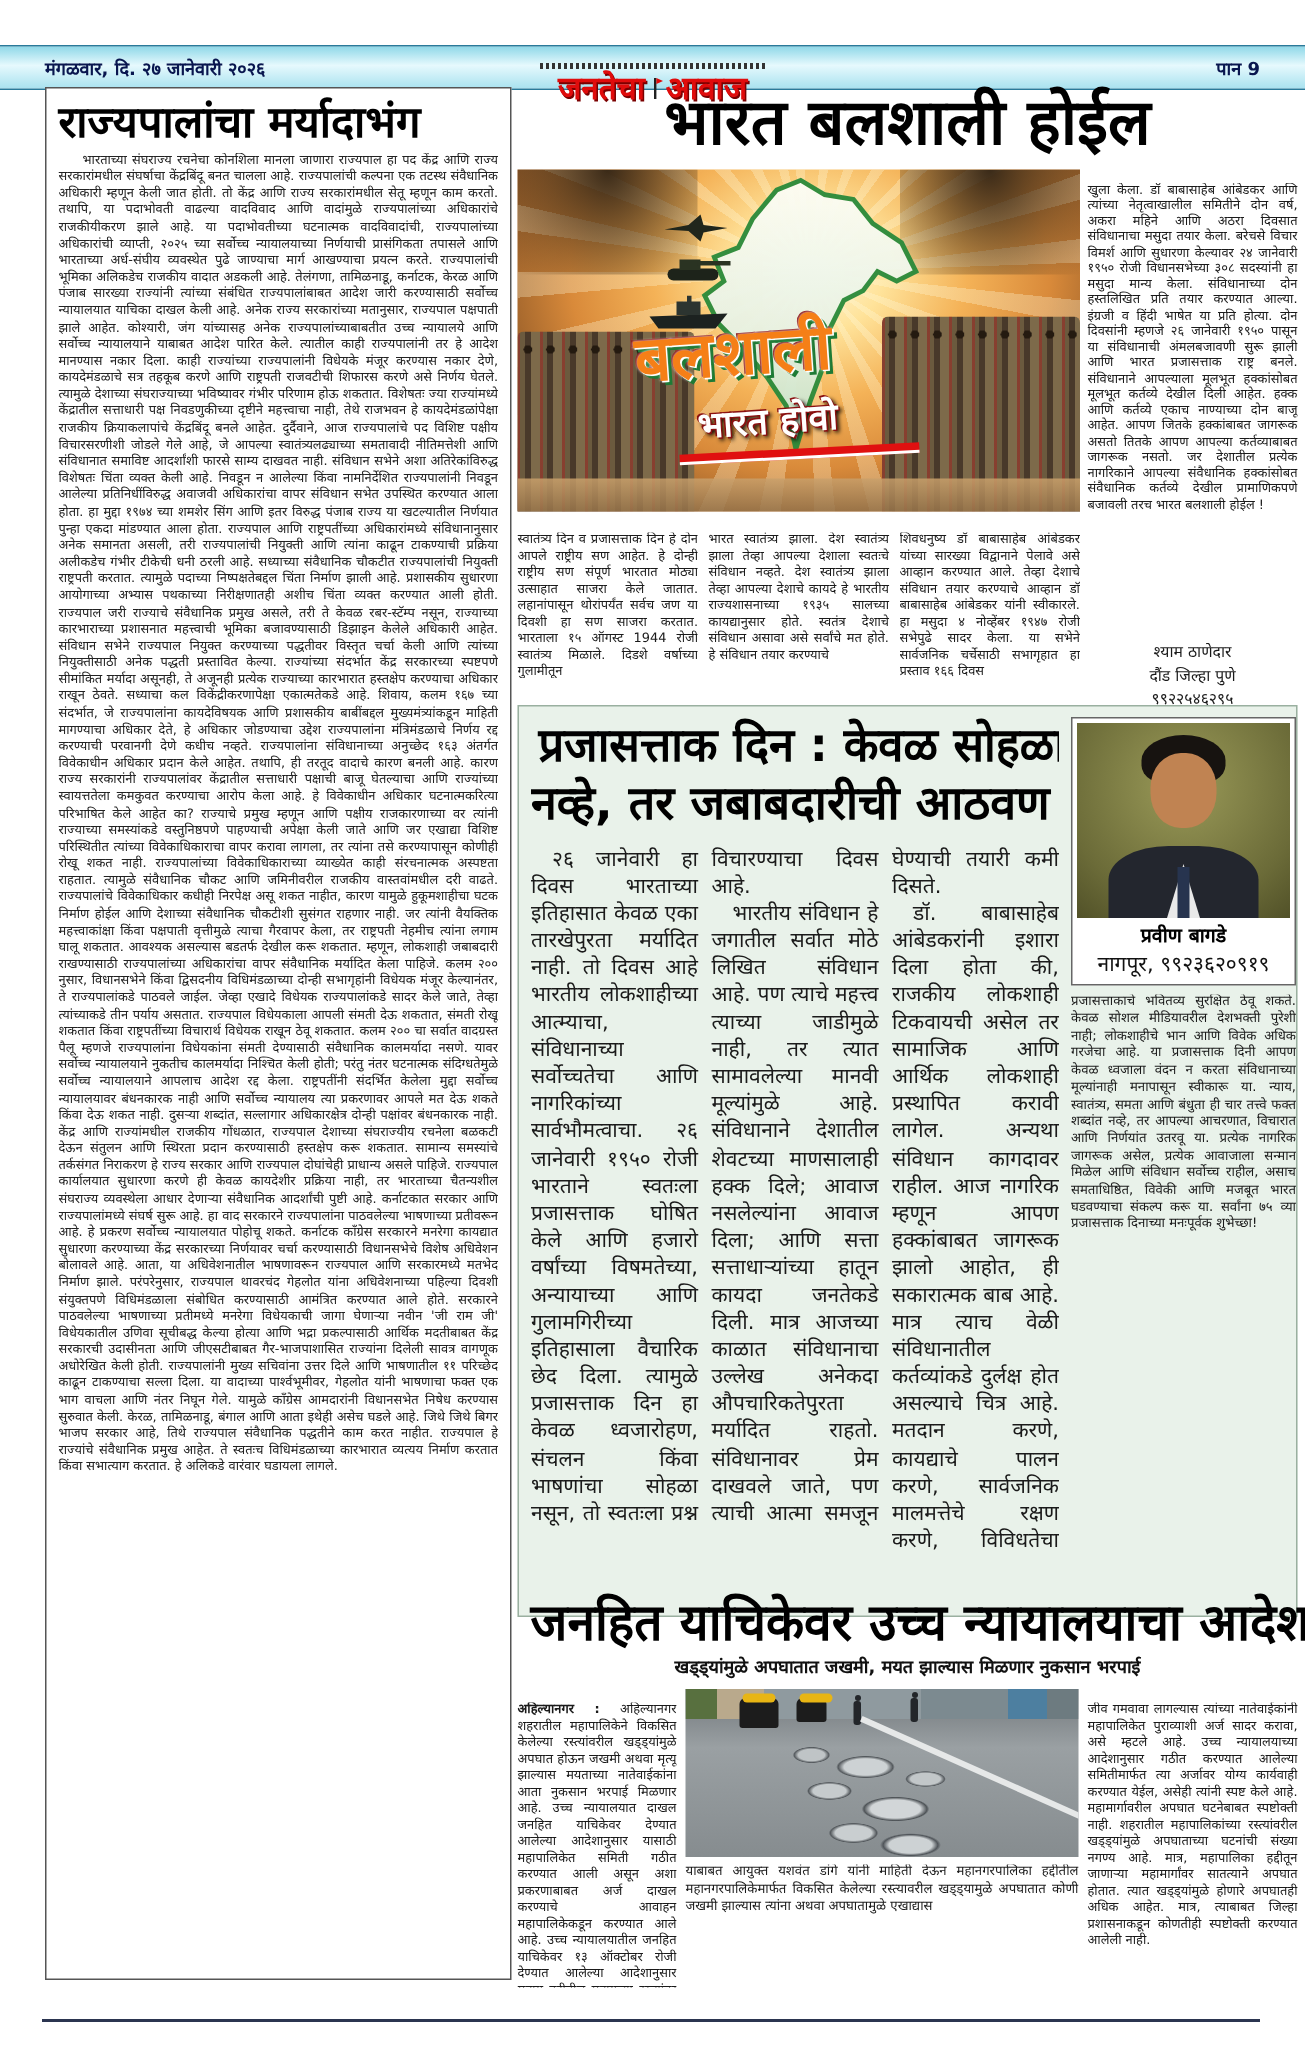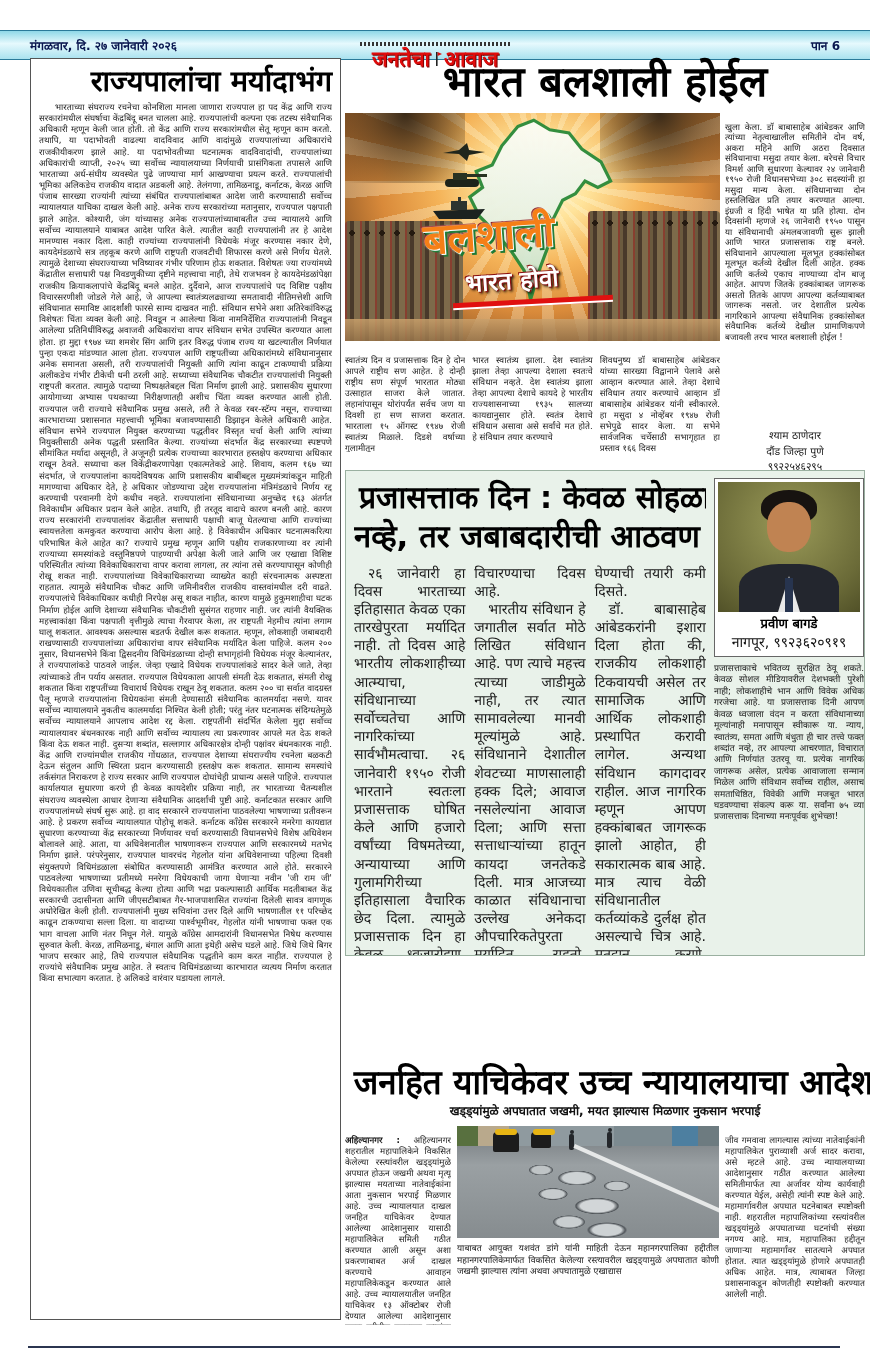--- a/index.html
+++ b/index.html
@@ -53,21 +53,21 @@
   .shout2{position:absolute;left:120px;top:150px;font-size:24px;font-weight:bold;transform:rotate(-4deg);
      color:#fff;text-shadow:1px 1px 0 #8a1010,-1px -1px 0 #8a1010,2px 2px 3px #000;}
   .shout-bar{position:absolute;left:108px;top:186px;width:160px;height:5px;background:#e01010;
      border-bottom:2px solid #fff;transform:rotate(-3deg);}
   .lead-cols{display:flex;gap:7px;margin-top:5px;height:114px;overflow:hidden;}
   .lead-col{flex:1;font-size:8.6px;line-height:1.28;text-align:justify;overflow:hidden;}
   .lead-right{width:140px;margin-left:5px;}
   .lead-rc{font-size:8.6px;line-height:1.22;text-align:justify;height:298px;overflow:hidden;text-indent:0;}
   .byline{margin-top:4px;text-align:center;font-size:10.5px;font-weight:normal;line-height:1.45;}
   
-  .mint{position:absolute;left:345px;top:470px;width:520px;height:486px;box-sizing:border-box;
+  .mint{position:absolute;left:345px;top:470px;width:520px;height:608px;box-sizing:border-box;
         background:#e9f2ea;border:1px solid #9ab0a0;padding:7px 8px;display:flex;gap:8px;overflow:hidden;}
   .mint-left{width:352px;}
   .mint-headwrap{text-align:left;overflow:hidden;}
   .mint-h{font-size:31px;font-weight:bold;color:#000;line-height:1.25;white-space:nowrap;}
   .mint-cols{margin-top:8px;column-count:3;column-gap:9px;height:486px;overflow:hidden;
              font-size:14px;line-height:1.3;text-align:justify;}
   .mint-cols p{margin:0;text-indent:14px;}
   .mint-right{width:150px;}
   .photo-card{border:1px solid #666;background:#fff;padding:3px;}
   .portrait{position:relative;width:142px;height:130px;overflow:hidden;
@@ -104,39 +104,39 @@
      radial-gradient(ellipse 22px 9px at 112px 96px,#c9ced0 55%,#54595d 70%,transparent 75%),
      radial-gradient(ellipse 18px 7px at 160px 60px,#c2c7c9 55%,#565b5f 70%,transparent 75%),
      radial-gradient(ellipse 26px 10px at 150px 104px,#cdd2d4 55%,#50555a 70%,transparent 78%),
      radial-gradient(ellipse 16px 7px at 84px 44px,#bfc4c6 55%,#565b5f 72%,transparent 78%);}
   .pil-caption{margin-top:5px;font-size:8.8px;line-height:1.3;text-align:justify;height:64px;overflow:hidden;}
   .pil-colR{width:140px;font-size:8.6px;line-height:1.28;text-align:justify;height:256px;overflow:hidden;}
   .pil-date{font-weight:bold;}
   
   .footrule{position:absolute;left:28px;top:1346px;width:812px;height:2px;background:#2b3550;}
   .fit{display:inline-block;white-space:nowrap;max-width:100%;}
-  .center{text-align:right;}
+  .center{text-align:left;}
 </style>
 </head>
 <body>
 
 <div class="page">
 
   <div class="topbar">
     <span class="topdate">मंगळवार, दि. २७ जानेवारी २०२६</span>
     <div class="masthead">
       <span class="masthead-tag"></span>
       <div class="masthead-line">
         <span class="masthead-word">जनतेचा</span><span class="emblem"><svg width="10" height="16" viewBox="0 0 10 16">
               <rect x="4" y="1" width="1.6" height="14" fill="#222"></rect>
               <path d="M5.6 1 L10 3 L5.6 5 Z" fill="#e00c0c"></path>
             </svg></span><span class="masthead-word">आवाज</span>
       </div>
     </div>
-    <span class="pageno">पान 6</span>
+    <span class="pageno">पान 9</span>
   </div>
 
   <div class="editorial">
     <div class="ed-head center"><span class="fit">राज्यपालांचा मर्यादाभंग</span></div>
     <p class="ed-body"><span>भारताच्या संघराज्य रचनेचा कोनशिला मानला जाणारा राज्यपाल हा पद केंद्र आणि राज्य सरकारांमधील संघर्षाचा केंद्रबिंदू बनत चालला आहे. राज्यपालांची कल्पना एक तटस्थ संवैधानिक अधिकारी म्हणून केली जात होती. तो केंद्र आणि राज्य सरकारांमधील सेतू म्हणून काम करतो. तथापि, या पदाभोवती वाढल्या वादविवाद आणि वादांमुळे राज्यपालांच्या अधिकारांचे राजकीयीकरण झाले आहे. या पदाभोवतीच्या घटनात्मक वादविवादांची, राज्यपालांच्या अधिकारांची व्याप्ती, २०२५ च्या सर्वोच्च न्यायालयाच्या निर्णयाची प्रासंगिकता तपासले आणि भारताच्या अर्ध-संघीय व्यवस्थेत पुढे जाण्याचा मार्ग आखण्याचा प्रयत्न करते. राज्यपालांची भूमिका अलिकडेच राजकीय वादात अडकली आहे. तेलंगणा, तामिळनाडू, कर्नाटक, केरळ आणि पंजाब सारख्या राज्यांनी त्यांच्या संबंधित राज्यपालांबाबत आदेश जारी करण्यासाठी सर्वोच्च न्यायालयात याचिका दाखल केली आहे. अनेक राज्य सरकारांच्या मतानुसार, राज्यपाल पक्षपाती झाले आहेत. कोश्यारी, जंग यांच्यासह अनेक राज्यपालांच्याबाबतीत उच्च न्यायालये आणि सर्वोच्च न्यायालयाने याबाबत आदेश पारित केले. त्यातील काही राज्यपालांनी तर हे आदेश मानण्यास नकार दिला. काही राज्यांच्या राज्यपालांनी विधेयके मंजूर करण्यास नकार देणे, कायदेमंडळाचे सत्र तहकूब करणे आणि राष्ट्रपती राजवटीची शिफारस करणे असे निर्णय घेतले. त्यामुळे देशाच्या संघराज्याच्या भविष्यावर गंभीर परिणाम होऊ शकतात. विशेषतः ज्या राज्यांमध्ये केंद्रातील सत्ताधारी पक्ष निवडणुकीच्या दृष्टीने महत्त्वाचा नाही, तेथे राजभवन हे कायदेमंडळांपेक्षा राजकीय क्रियाकलापांचे केंद्रबिंदू बनले आहेत. दुर्दैवाने,</span> <span>आज राज्यपालांचे पद विशिष्ट पक्षीय विचारसरणीशी जोडले गेले आहे, जे आपल्या स्वातंत्र्यलढ्याच्या समतावादी नीतिमत्तेशी आणि संविधानात समाविष्ट आदर्शांशी फारसे साम्य दाखवत नाही. संविधान सभेने अशा अतिरेकांविरुद्ध विशेषतः चिंता व्यक्त केली आहे. निवडून न आलेल्या किंवा नामनिर्देशित राज्यपालांनी निवडून आलेल्या प्रतिनिधींविरुद्ध अवाजवी अधिकारांचा वापर संविधान सभेत उपस्थित करण्यात आला होता. हा मुद्दा १९७४ च्या शमशेर सिंग आणि इतर विरुद्ध पंजाब राज्य या खटल्यातील निर्णयात पुन्हा एकदा मांडण्यात आला होता. राज्यपाल आणि राष्ट्रपतींच्या अधिकारांमध्ये संविधानानुसार अनेक समानता असली, तरी राज्यपालांची नियुक्ती आणि त्यांना काढून टाकण्याची प्रक्रिया अलीकडेच गंभीर टीकेची धनी ठरली आहे. सध्याच्या संवैधानिक चौकटीत राज्यपालांची नियुक्ती राष्ट्रपती करतात. त्यामुळे पदाच्या निष्पक्षतेबद्दल चिंता निर्माण झाली आहे. प्रशासकीय सुधारणा आयोगाच्या अभ्यास पथकाच्या निरीक्षणातही अशीच चिंता व्यक्त करण्यात आली होती. राज्यपाल जरी राज्याचे संवैधानिक प्रमुख असले, तरी ते केवळ रबर-स्टॅम्प नसून, राज्याच्या कारभाराच्या प्रशासनात महत्त्वाची भूमिका बजावण्यासाठी डिझाइन केलेले अधिकारी आहेत. संविधान सभेने राज्यपाल नियुक्त करण्याच्या पद्धतीवर विस्तृत</span> <span>चर्चा केली आणि त्यांच्या नियुक्तीसाठी अनेक पद्धती प्रस्तावित केल्या. राज्यांच्या संदर्भात केंद्र सरकारच्या स्पष्टपणे सीमांकित मर्यादा असूनही, ते अजूनही प्रत्येक राज्याच्या कारभारात हस्तक्षेप करण्याचा अधिकार राखून ठेवते. सध्याचा कल विकेंद्रीकरणापेक्षा एकात्मतेकडे आहे. शिवाय, कलम १६७ च्या संदर्भात, जे राज्यपालांना कायदेविषयक आणि प्रशासकीय बाबींबद्दल मुख्यमंत्र्यांकडून माहिती मागण्याचा अधिकार देते, हे अधिकार जोडण्याचा उद्देश राज्यपालांना मंत्रिमंडळाचे निर्णय रद्द करण्याची परवानगी देणे कधीच नव्हते. राज्यपालांना संविधानाच्या अनुच्छेद १६३ अंतर्गत विवेकाधीन अधिकार प्रदान केले आहेत. तथापि, ही तरतूद वादाचे कारण बनली आहे. कारण राज्य सरकारांनी राज्यपालांवर केंद्रातील सत्ताधारी पक्षाची बाजू घेतल्याचा आणि राज्यांच्या स्वायत्ततेला कमकुवत करण्याचा आरोप केला आहे. हे विवेकाधीन अधिकार घटनात्मकरित्या परिभाषित केले आहेत का? राज्याचे प्रमुख म्हणून आणि पक्षीय राजकारणाच्या वर त्यांनी राज्याच्या समस्यांकडे वस्तुनिष्ठपणे पाहण्याची अपेक्षा केली जाते आणि जर एखाद्या विशिष्ट परिस्थितीत त्यांच्या विवेकाधिकाराचा वापर करावा लागला, तर त्यांना तसे करण्यापासून कोणीही</span> <span>रोखू शकत नाही. राज्यपालांच्या विवेकाधिकाराच्या व्याख्येत काही संरचनात्मक अस्पष्टता राहतात. त्यामुळे संवैधानिक चौकट आणि जमिनीवरील राजकीय वास्तवांमधील दरी वाढते. राज्यपालांचे विवेकाधिकार कधीही निरपेक्ष असू शकत नाहीत, कारण यामुळे हुकूमशाहीचा घटक निर्माण होईल आणि देशाच्या संवैधानिक चौकटीशी सुसंगत राहणार नाही. जर त्यांनी वैयक्तिक महत्त्वाकांक्षा किंवा पक्षपाती वृत्तीमुळे त्याचा गैरवापर केला, तर राष्ट्रपती नेहमीच त्यांना लगाम घालू शकतात. आवश्यक असल्यास बडतर्फ देखील करू शकतात. म्हणून, लोकशाही जबाबदारी राखण्यासाठी राज्यपालांच्या अधिकारांचा वापर संवैधानिक मर्यादित केला पाहिजे. कलम २०० नुसार, विधानसभेने किंवा द्विसदनीय विधिमंडळाच्या दोन्ही सभागृहांनी विधेयक मंजूर केल्यानंतर, ते राज्यपालांकडे पाठवले जाईल. जेव्हा एखादे विधेयक राज्यपालांकडे सादर केले जाते, तेव्हा त्यांच्याकडे तीन पर्याय असतात. राज्यपाल विधेयकाला आपली संमती देऊ शकतात, संमती रोखू शकतात किंवा राष्ट्रपतींच्या विचारार्थ विधेयक राखून ठेवू शकतात. कलम २०० चा सर्वात वादग्रस्त पैलू म्हणजे राज्यपालांना विधेयकांना संमती देण्यासाठी संवैधानिक कालमर्यादा नसणे. यावर सर्वोच्च न्यायालयाने नुकतीच कालमर्यादा निश्चित केली होती; परंतु नंतर घटनात्मक संदिग्धतेमुळे सर्वोच्च न्यायालयाने आपलाच आदेश रद्द केला.</span> <span>राष्ट्रपतींनी संदर्भित केलेला मुद्दा सर्वोच्च न्यायालयावर बंधनकारक नाही आणि सर्वोच्च न्यायालय त्या प्रकरणावर आपले मत देऊ शकते किंवा देऊ शकत नाही. दुसऱ्या शब्दांत, सल्लागार अधिकारक्षेत्र दोन्ही पक्षांवर बंधनकारक नाही. केंद्र आणि राज्यांमधील राजकीय गोंधळात, राज्यपाल देशाच्या संघराज्यीय रचनेला बळकटी देऊन संतुलन आणि स्थिरता प्रदान करण्यासाठी हस्तक्षेप करू शकतात. सामान्य समस्यांचे तर्कसंगत निराकरण हे राज्य सरकार आणि राज्यपाल दोघांचेही प्राधान्य असले पाहिजे. राज्यपाल कार्यालयात सुधारणा करणे ही केवळ कायदेशीर प्रक्रिया नाही, तर भारताच्या चैतन्यशील संघराज्य व्यवस्थेला आधार देणाऱ्या संवैधानिक आदर्शांची पुष्टी आहे. कर्नाटकात सरकार आणि राज्यपालांमध्ये संघर्ष सुरू आहे. हा वाद सरकारने राज्यपालांना पाठवलेल्या भाषणाच्या प्रतीवरून आहे. हे प्रकरण सर्वोच्च न्यायालयात पोहोचू शकते. कर्नाटक काँग्रेस सरकारने मनरेगा कायद्यात सुधारणा करण्याच्या केंद्र सरकारच्या निर्णयावर चर्चा करण्यासाठी विधानसभेचे विशेष अधिवेशन बोलावले आहे. आता, या अधिवेशनातील भाषणावरून राज्यपाल आणि सरकारमध्ये मतभेद निर्माण झाले. परंपरेनुसार, राज्यपाल थावरचंद</span> <span>गेहलोत यांना अधिवेशनाच्या पहिल्या दिवशी संयुक्तपणे विधिमंडळाला संबोधित करण्यासाठी आमंत्रित करण्यात आले होते. सरकारने पाठवलेल्या भाषणाच्या प्रतीमध्ये मनरेगा विधेयकाची जागा घेणाऱ्या नवीन 'जी राम जी' विधेयकातील उणिवा सूचीबद्ध केल्या होत्या आणि भद्रा प्रकल्पासाठी आर्थिक मदतीबाबत केंद्र सरकारची उदासीनता आणि जीएसटीबाबत गैर-भाजपाशासित राज्यांना दिलेली सावत्र वागणूक अधोरेखित केली होती. राज्यपालांनी मुख्य सचिवांना उत्तर दिले आणि भाषणातील ११ परिच्छेद काढून टाकण्याचा सल्ला दिला. या वादाच्या पार्श्वभूमीवर, गेहलोत यांनी भाषणाचा फक्त एक भाग वाचला आणि नंतर निघून गेले. यामुळे काँग्रेस आमदारांनी विधानसभेत निषेध करण्यास सुरुवात केली. केरळ, तामिळनाडू, बंगाल आणि आता इथेही असेच घडले आहे. जिथे जिथे बिगर भाजप सरकार आहे, तिथे राज्यपाल संवैधानिक पद्धतीने काम करत नाहीत. राज्यपाल हे राज्यांचे संवैधानिक प्रमुख आहेत. ते स्वतःच विधिमंडळाच्या कारभारात व्यत्यय निर्माण करतात किंवा सभात्याग करतात. हे अलिकडे वारंवार घडायला लागले.</span></p>
   </div>
 
   <div class="lead">
     <h1 class="lead-head"><span class="fit">भारत बलशाली होईल</span></h1>
     <div class="lead-main">
@@ -171,21 +171,21 @@
               <rect x="27" y="0" width="3" height="6" fill="#2c3430"></rect>
             </svg>
           <div class="troop l"></div>
           <div class="troop r"></div>
           <div class="ground"></div>
           <div class="shout1">बलशाली</div>
           <div class="shout2">भारत होवो</div>
           <div class="shout-bar"></div>
         </div>
         <div class="lead-cols">
-          <p class="lead-col">स्वातंत्र्य दिन व प्रजासत्ताक दिन हे दोन आपले राष्ट्रीय सण आहेत. हे दोन्ही राष्ट्रीय सण संपूर्ण भारतात मोठ्या उत्साहात साजरा केले जातात. लहानांपासून थोरांपर्यंत सर्वच जण या दिवशी हा सण साजरा करतात. भारताला १५ ऑगस्ट १९४७ रोजी स्वातंत्र्य मिळाले. दिडशे वर्षाच्या गुलामीतून</p>
+          <p class="lead-col">स्वातंत्र्य दिन व प्रजासत्ताक दिन हे दोन आपले राष्ट्रीय सण आहेत. हे दोन्ही राष्ट्रीय सण संपूर्ण भारतात मोठ्या उत्साहात साजरा केले जातात. लहानांपासून थोरांपर्यंत सर्वच जण या दिवशी हा सण साजरा करतात. भारताला १५ ऑगस्ट 1944 रोजी स्वातंत्र्य मिळाले. दिडशे वर्षाच्या गुलामीतून</p>
           <p class="lead-col">भारत स्वातंत्र्य झाला. देश स्वातंत्र्य झाला तेव्हा आपल्या देशाला स्वतःचे संविधान नव्हते. देश स्वातंत्र्य झाला तेव्हा आपल्या देशाचे कायदे हे भारतीय राज्यशासनाच्या १९३५ सालच्या कायद्यानुसार होते. स्वतंत्र देशाचे संविधान असावा असे सर्वांचे मत होते. हे संविधान तयार करण्याचे</p>
           <p class="lead-col">शिवधनुष्य डॉ बाबासाहेब आंबेडकर यांच्या सारख्या विद्वानाने पेलावे असे आव्हान करण्यात आले. तेव्हा देशाचे संविधान तयार करण्याचे आव्हान डॉ बाबासाहेब आंबेडकर यांनी स्वीकारले. हा मसुदा ४ नोव्हेंबर १९४७ रोजी सभेपुढे सादर केला. या सभेने सार्वजनिक चर्चेसाठी सभागृहात हा प्रस्ताव १६६ दिवस</p>
         </div>
       </div>
       <div class="lead-right">
         <p class="lead-rc">खुला केला. डॉ बाबासाहेब आंबेडकर आणि त्यांच्या नेतृत्वाखालील समितीने दोन वर्ष, अकरा महिने आणि अठरा दिवसात संविधानाचा मसुदा तयार केला. बरेचसे विचार विमर्श आणि सुधारणा केल्यावर २४ जानेवारी १९५० रोजी विधानसभेच्या ३०८ सदस्यांनी हा मसुदा मान्य केला. संविधानाच्या दोन हस्तलिखित प्रति तयार करण्यात आल्या. इंग्रजी व हिंदी भाषेत या प्रति होत्या. दोन दिवसांनी म्हणजे २६ जानेवारी १९५० पासून या संविधानाची अंमलबजावणी सुरू झाली आणि भारत प्रजासत्ताक राष्ट्र बनले. संविधानाने आपल्याला मूलभूत हक्कांसोबत मूलभूत कर्तव्ये देखील दिली आहेत. हक्क आणि कर्तव्ये एकाच नाण्याच्या दोन बाजू आहेत. आपण जितके हक्कांबाबत जागरूक असतो तितके आपण आपल्या कर्तव्याबाबत जागरूक नसतो. जर देशातील प्रत्येक नागरिकाने आपल्या संवैधानिक हक्कांसोबत संवैधानिक कर्तव्ये देखील प्रामाणिकपणे बजावली तरच भारत बलशाली होईल !</p>
         <div class="byline">
           <div>श्याम ठाणेदार</div>
           <div>दौंड जिल्हा पुणे</div>
           <div>९९२२५४६२९५</div>

